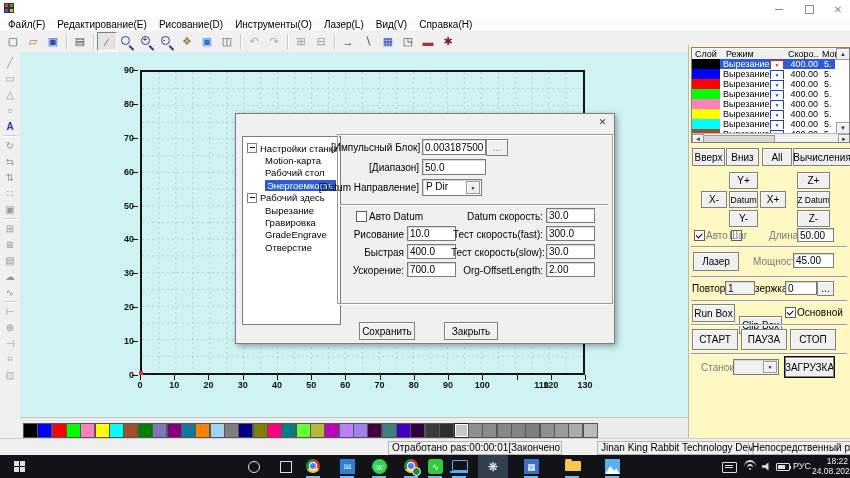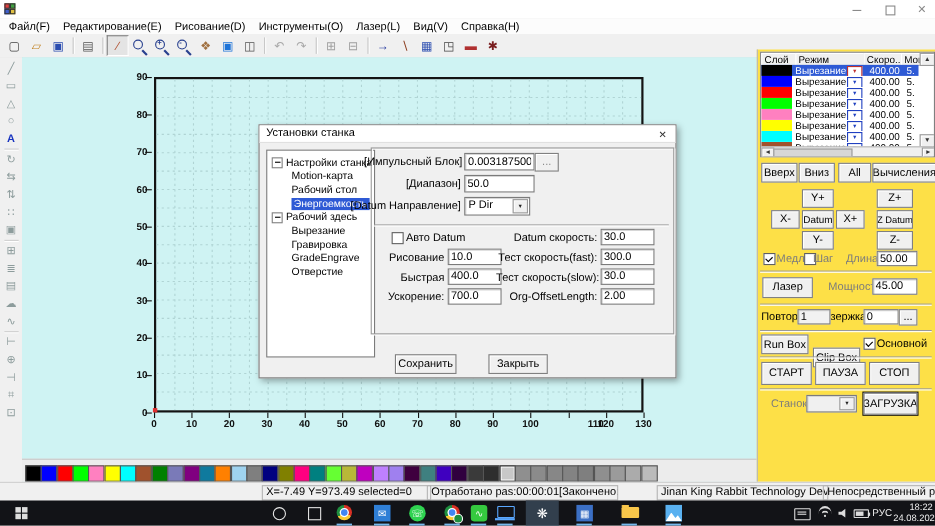--- a/index.html
+++ b/index.html
@@ -44,21 +44,21 @@
   .ylab{width:18px;text-align:right;}
   .xlab{width:20px;text-align:center;}
   .tickh{position:absolute;height:1px;width:6px;background:#111;}
   .tickv{position:absolute;width:1px;height:5px;background:#111;}
   #origin{left:119px;top:319px;width:4px;height:4px;background:#e03030;}
   
   #palette{left:0px;top:365px;width:668px;height:21px;background:#ececec;border-top:1px solid #c6c6c6;}
   .swatch{position:absolute;top:5px;width:13px;height:13px;border:1px solid #555;}
   .swatch.sel{border:1px solid #222;box-shadow:inset 0 0 0 1px #fff;}
   
-  #rightpanel{left:688px;top:45px;width:162px;height:393px;background:#fde047;border-left:1px solid #b8b8b8;font-size:10px;}
+  #rightpanel{left:688px;top:45px;width:162px;height:393px;background:#fef9c3;border-left:1px solid #b8b8b8;font-size:10px;}
   #ltable{left:2px;top:2px;width:157px;height:94px;background:#fff;border:1px solid #808080;overflow:hidden;}
   .lth{position:absolute;top:0;height:11px;background:#f0f0f0;border-right:1px solid #b4b4b4;border-bottom:1px solid #b4b4b4;
     box-shadow:inset 1px 1px 0 #fff;font-size:9px;padding-left:3px;display:flex;align-items:center;overflow:hidden;white-space:nowrap;}
   .lrow{position:absolute;left:0;width:143px;height:10px;overflow:hidden;}
   .lrow.sel{background:#2e5ad5;color:#fff;}
   .lswatch{position:absolute;left:0;top:0;width:28px;height:10px;}
   .lmode{position:absolute;left:31px;top:0;font-size:9px;line-height:10px;}
   .lddb{position:absolute;left:78px;top:0.5px;width:12px;height:9px;background:#fff;border:1px solid #2040c0;
     font-size:5px;display:flex;align-items:center;justify-content:center;color:#2040c0;}
   .lspeed{position:absolute;left:92px;top:0;width:34px;text-align:right;font-size:9px;line-height:10px;}
@@ -417,23 +417,23 @@
     <div class="btn3d abs pbtn" style="left:40px;top:127px;width:27px;height:15px">Y+</div>
     <div class="btn3d abs pbtn" style="left:108px;top:127px;width:31px;height:15px">Z+</div>
     <div class="btn3d abs pbtn" style="left:12px;top:146px;width:24px;height:15px">X-</div>
     <div class="btn3d abs pbtn" style="left:40px;top:146px;width:27px;height:15px;font-size:9px">Datum</div>
     <div class="btn3d abs pbtn" style="left:71px;top:146px;width:24px;height:15px">X+</div>
     <div class="btn3d abs pbtn" style="left:108px;top:146px;width:31px;height:15px;font-size:8.5px">Z Datum</div>
     <div class="btn3d abs pbtn" style="left:40px;top:165px;width:27px;height:15px">Y-</div>
     <div class="btn3d abs pbtn" style="left:108px;top:165px;width:31px;height:15px">Z-</div>
 
     <div class="cb on" style="left:5px;top:185px"></div>
-    <div class="plbl dis" style="left:17px;top:185px">Медл</div>
+    <div class="plbl dis" style="left:17px;top:185px">Авто</div>
     <div class="cb" style="left:42px;top:185px"></div>
-    <div class="plbl dis" style="left:50px;top:185px">Шаг</div>
+    <div class="plbl dis" style="left:40px;top:185px">Шаг</div>
     <div class="plbl dis" style="left:80px;top:185px">Длина:</div>
     <div class="inset abs" style="left:108px;top:183px;width:31px;height:12px">
         <input value="50.00" style="">
       </div>
 
     <div class="hsep abs" style="left:2px;top:201px;width:156px"></div>
 
     <div class="btn3d abs pbtn" style="left:4px;top:207px;width:44px;height:17px">Лазер</div>
     <div class="plbl dis" style="left:64px;top:211px">Мощность:</div>
     <div class="inset abs" style="left:104px;top:208px;width:35px;height:13px">
@@ -468,23 +468,20 @@
     <div class="hsep abs" style="left:2px;top:308px;width:156px"></div>
 
     <div class="plbl dis" style="left:12px;top:317px">Станок:</div>
     <div class="dd" style="left:44px;top:314px;width:44px;height:14px;background:#f0f0f0">
       <span class="ddbtn dis">▼</span>
     </div>
     <div class="btn3d abs pbtn" style="left:96px;top:312px;width:47px;height:18px;box-shadow:inset 1px 1px 0 #fff,0 0 0 1px #111">ЗАГРУЗКА</div>
   </div>
 
   <div class="abs" id="dialog">
-    <div class="abs" id="dlgtitle">
-      <span>Установки станка</span>
-    </div>
     <div class="abs" id="dlgclose">✕</div>
 
     <div class="abs" id="treebox" style="padding-top: 5px;">
         <div class="titem" style="padding-left: 4px;">
           <div class="texp"></div>
           <span>Настройки станка</span>
         </div>
         <div class="titem" style="padding-left: 22px;">
           <span>Motion-карта</span>
         </div>
@@ -563,21 +560,20 @@
     <div class="dlbl" style="left:215px;top:151px;width:92px">Org-OffsetLength:</div>
     <div class="inset abs dfield" style="left:310px;top:148px;width:43px;height:13px">
         <input value="2.00" style="">
       </div>
 
     <div class="btn3d abs" style="left:123px;top:208px;width:54px;height:16px">Сохранить</div>
     <div class="btn3d abs" style="left:208px;top:208px;width:52px;height:16px">Закрыть</div>
   </div>
 
   <div class="abs" style="left:0;top:438px;width:850px;height:17px;background:#f0f0f0;border-top:1px solid #cfcfcf">
-    <div class="abs" style="left:238px;top:2px;width:146px;height:12px;border:1px solid #b4b4b4;padding:0 3px;white-space:nowrap;overflow:hidden">X=-7.49 Y=973.49 selected=0</div>
     <div class="abs" style="left:388px;top:2px;width:166px;height:12px;border:1px solid #b4b4b4;padding:0 3px;white-space:nowrap;overflow:hidden">Отработано pas:00:00:01[Закончено:0 Повторы]</div>
     <div class="abs" style="left:597px;top:2px;width:148px;height:12px;border:1px solid #b4b4b4;padding:0 3px;white-space:nowrap;overflow:hidden">Jinan King Rabbit Technology Development (</div>
     <div class="abs" style="left:748px;top:2px;width:99px;height:12px;border:1px solid #b4b4b4;padding:0 3px;white-space:nowrap;overflow:hidden">Непосредственный режим</div>
   </div>
 
   <div class="abs" style="left:0;top:455px;width:850px;height:23px;background:#121317">
     <div class="abs" style="left:14px;top:6px;width:11px;height:11px;display:grid;grid-template-columns:5px 5px;grid-template-rows:5px 5px;gap:1px">
       <b style="background:#dedede"></b>
         <b style="background:#dedede"></b>
         <b style="background:#dedede"></b>

